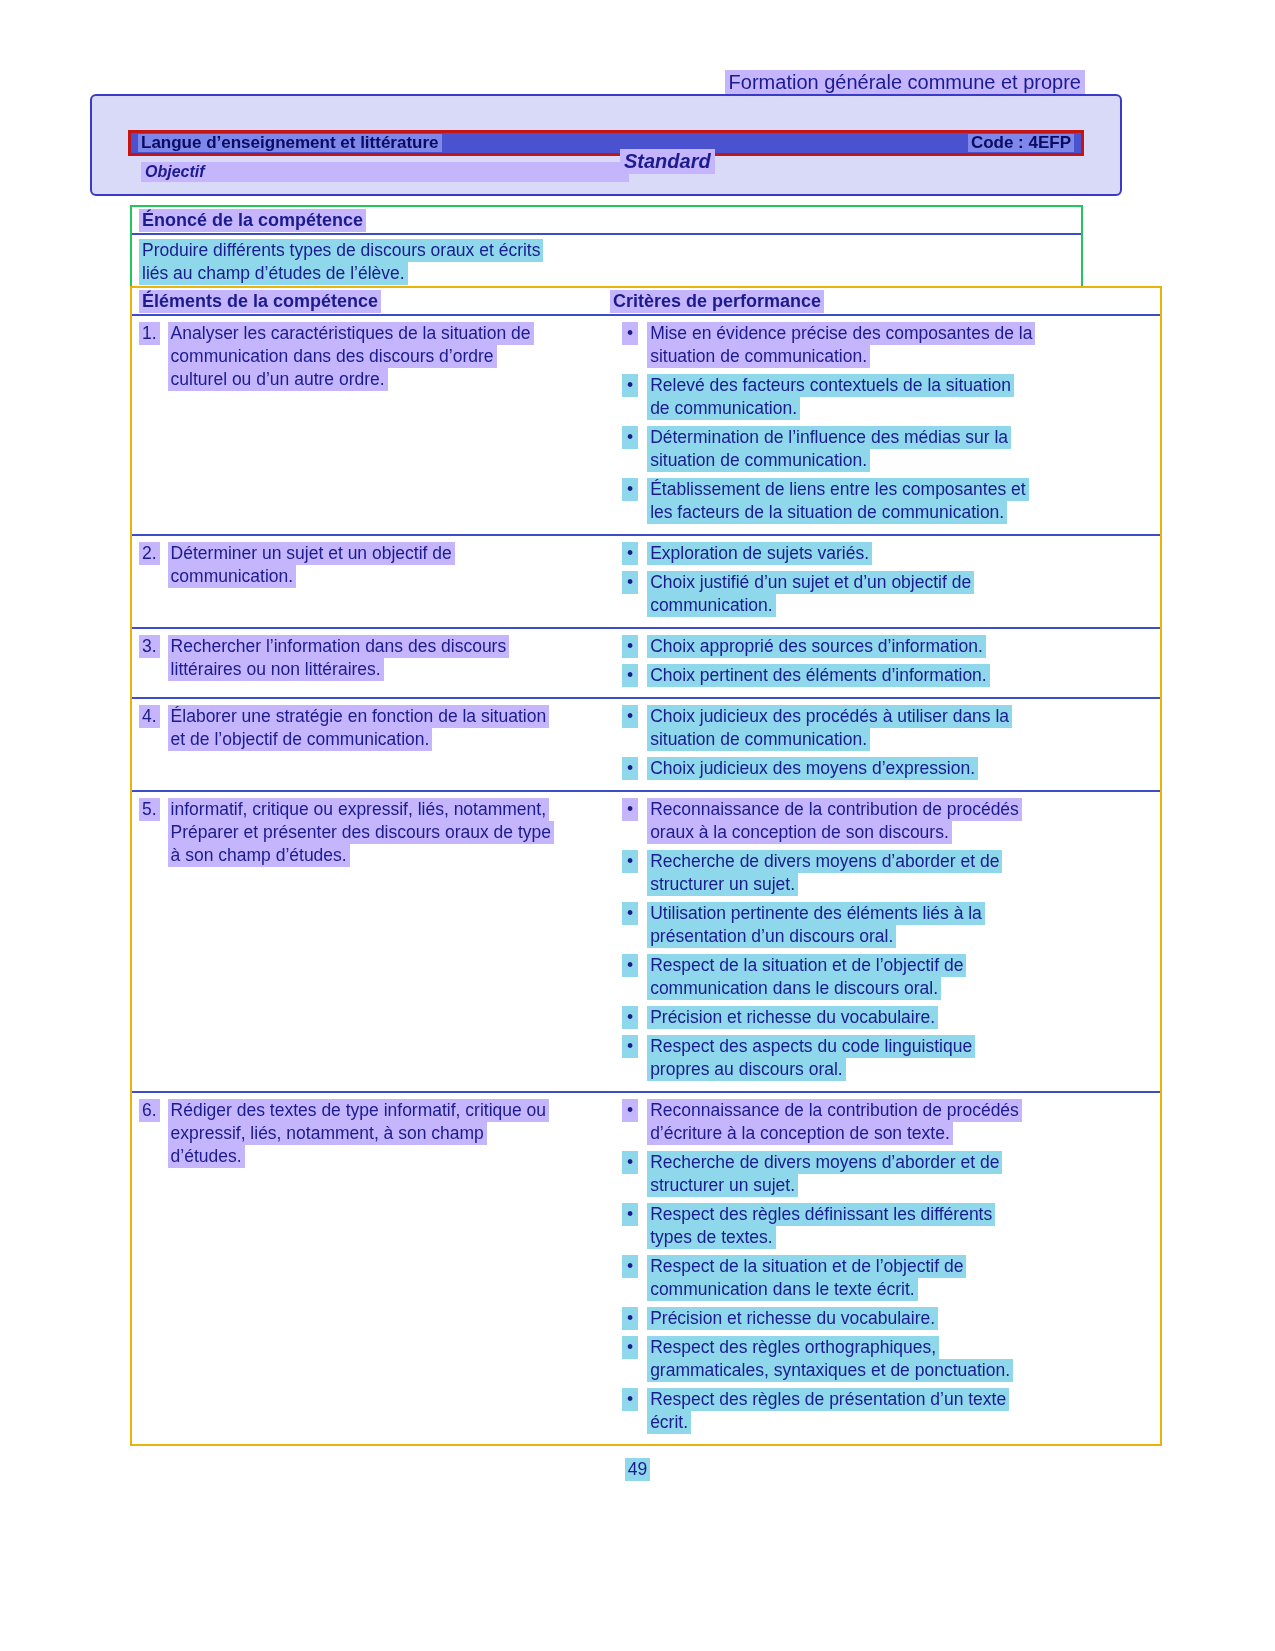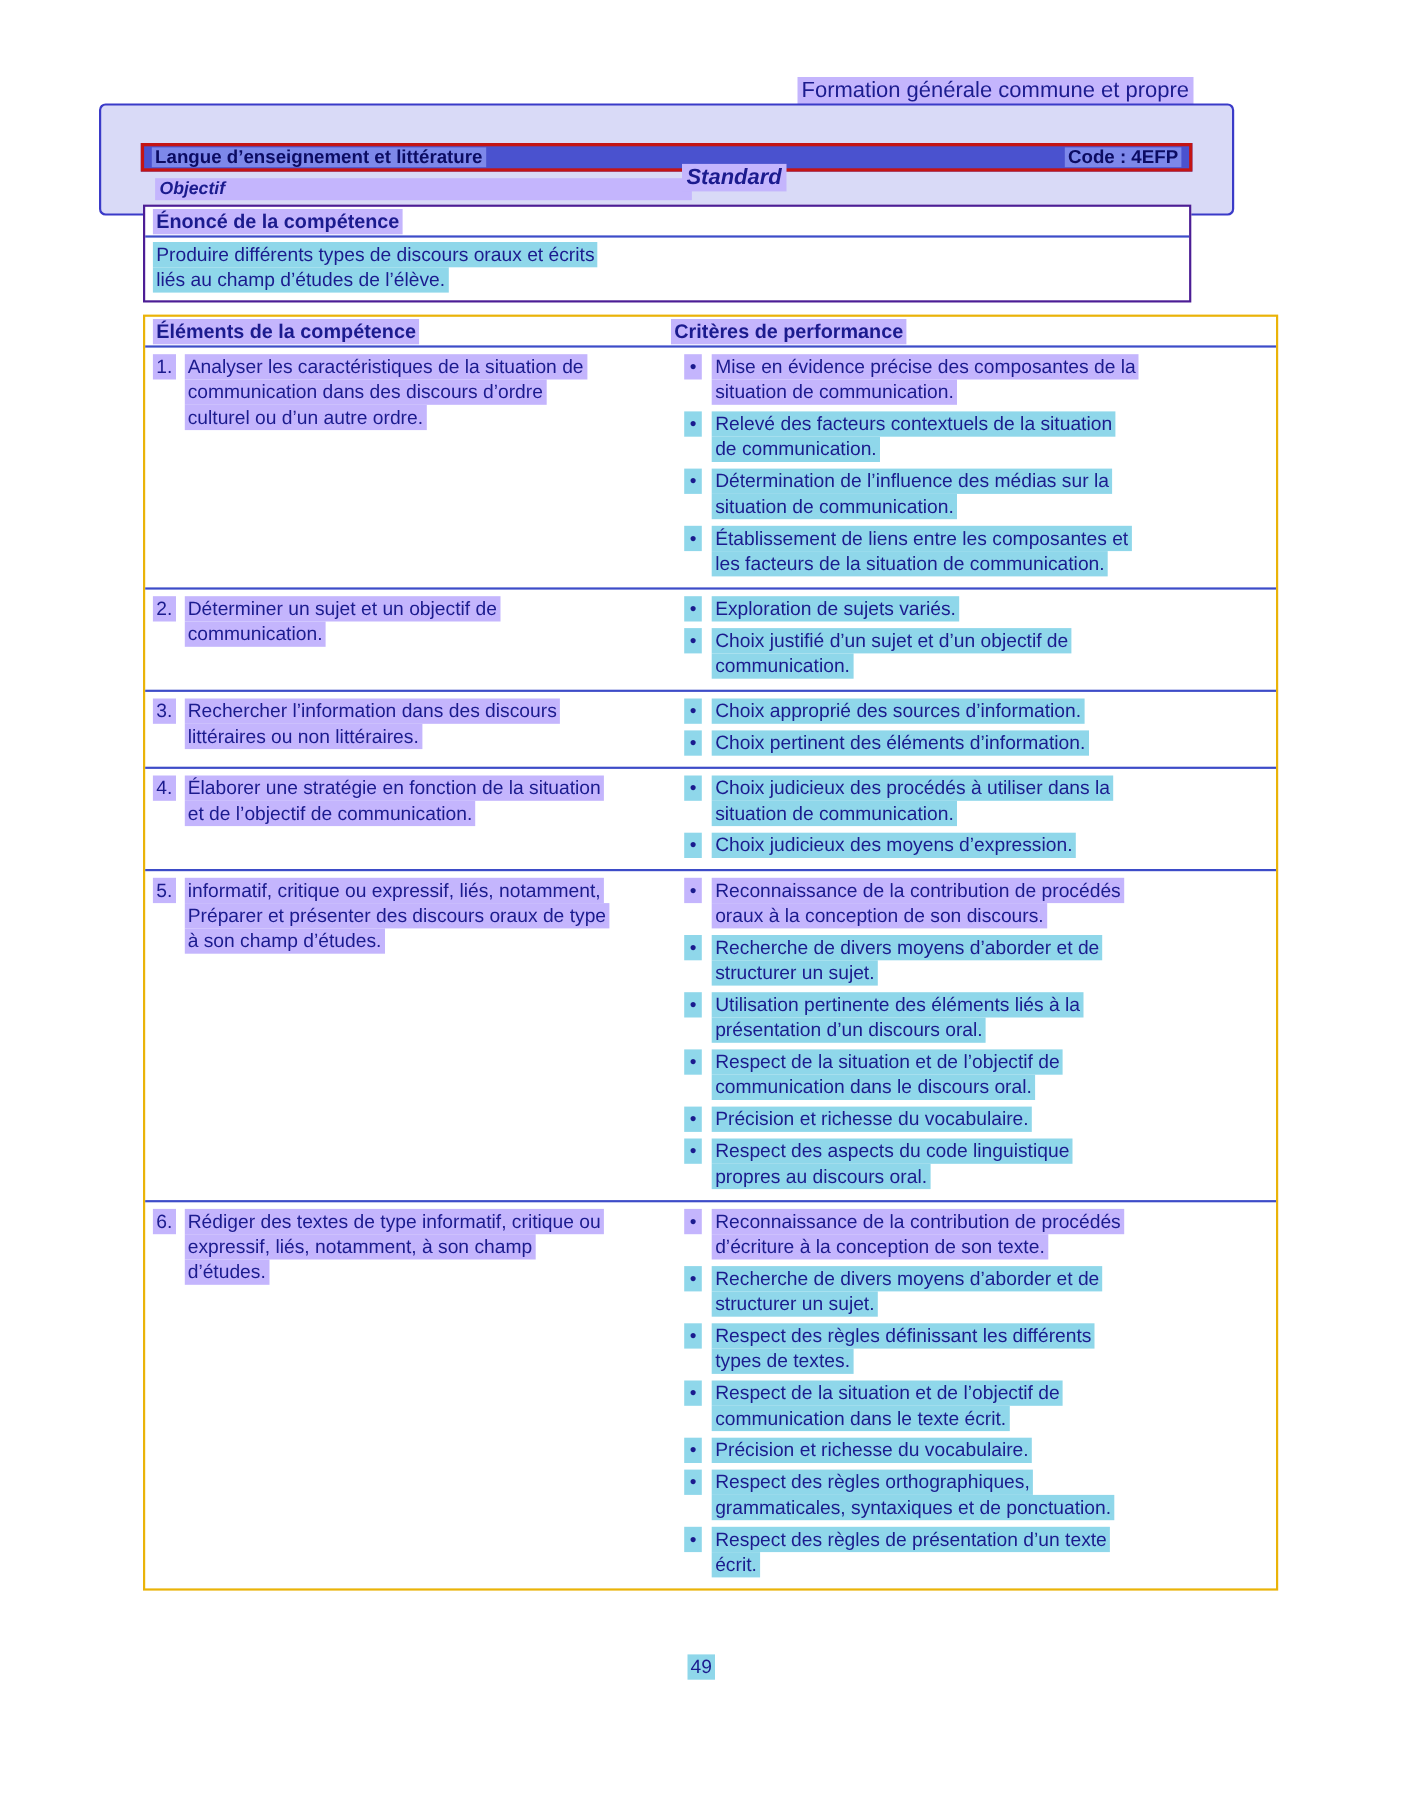--- a/index.html
+++ b/index.html
@@ -32,40 +32,40 @@
   .objectif {
     position:absolute; left:49px; top:66px; width:488px;
     font-size:16px; font-weight:700; font-style:italic; padding:1px 4px;
   }
   .standard {
     position:absolute; left:528px; top:53px;
     font-size:20px; font-weight:700; font-style:italic; padding:1px 4px;
   }
 
   
-  .table-a { position:absolute; left:130px; top:186px; width:953px; border:2px solid #4c1d95; background:#fff; }
+  .table-a { position:absolute; left:130px; top:205px; width:953px; border:2px solid #22c55e; background:#fff; }
   .ta-header { padding:2px 0 1px 7px; border-bottom:2px solid #3d4cc8; }
   .ta-body { padding:4px 0 7px 7px; }
 
   
   .table-b { position:absolute; left:130px; top:286px; width:1032px; border:2px solid #eab308; background:#fff; }
   .tb-header { display:flex; border-bottom:2px solid #3d4cc8; padding:2px 0 1px; }
   .cell-el { width:470px; padding-left:7px; }
   .cell-cr { flex:1; padding-left:8px; padding-right:8px;text-align:right; }
   .trow { display:flex; padding:6px 0 10px; }
   .trow + .trow { border-top:2px solid #3d4cc8; }
   .elflex { display:flex; align-items:flex-start; }
   .num { flex:0 0 auto; margin-right:8px; }
   .lines { }
   .bullet-item { display:flex; align-items:flex-start; margin-bottom:6px; }
   .bullet-item:last-child { margin-bottom:0; }
   .dot { flex:0 0 auto; margin-left:12px; margin-right:9px; padding:1px 5px; }
 
   
-  .page-number-wrap { position:absolute; top:1504px; left:0; width:100%; display:flex; justify-content:center;text-align:right; }
+  .page-number-wrap { position:absolute; top:1458px; left:0; width:100%; display:flex; justify-content:center;text-align:right; }
 </style>
 </head>
 <body>
 
 <div class="page">
 
   <div class="top-header">
     <span class="header-text hl-lav">Formation générale commune et propre</span>
   </div>
 

